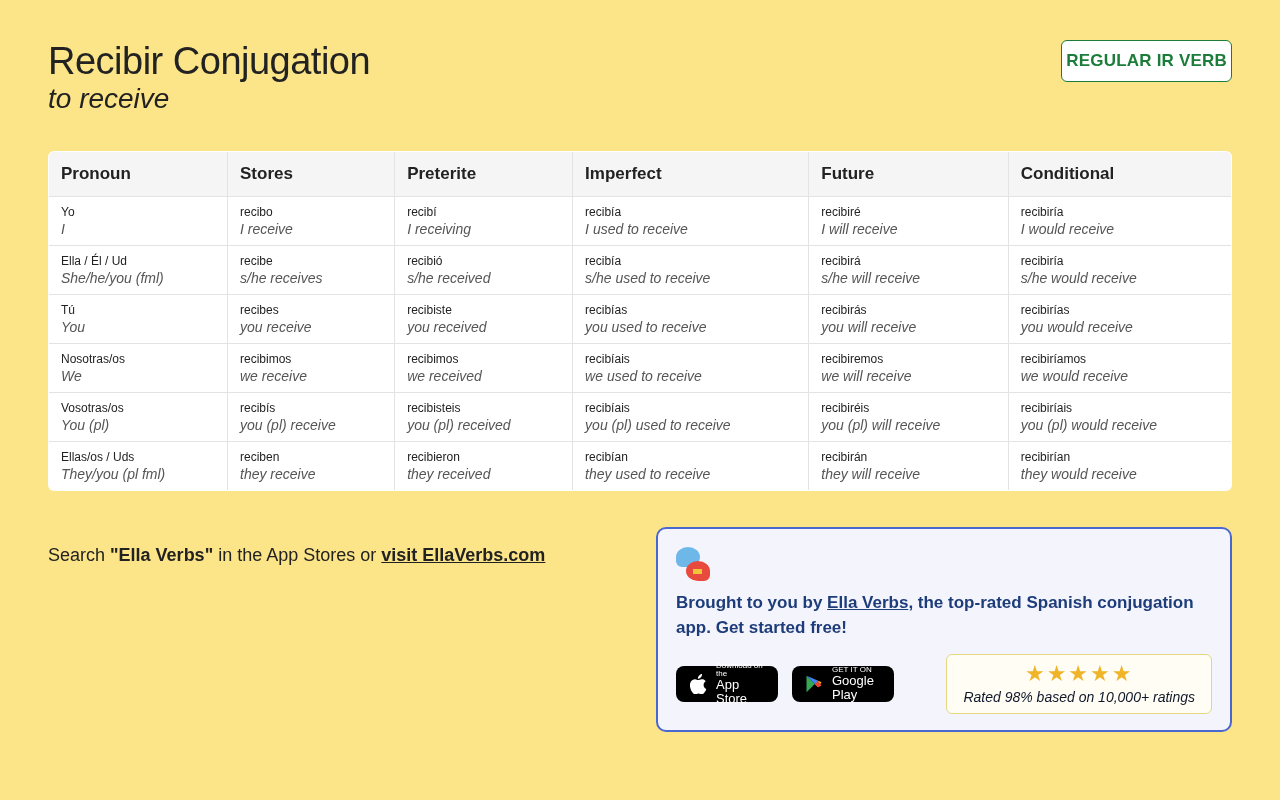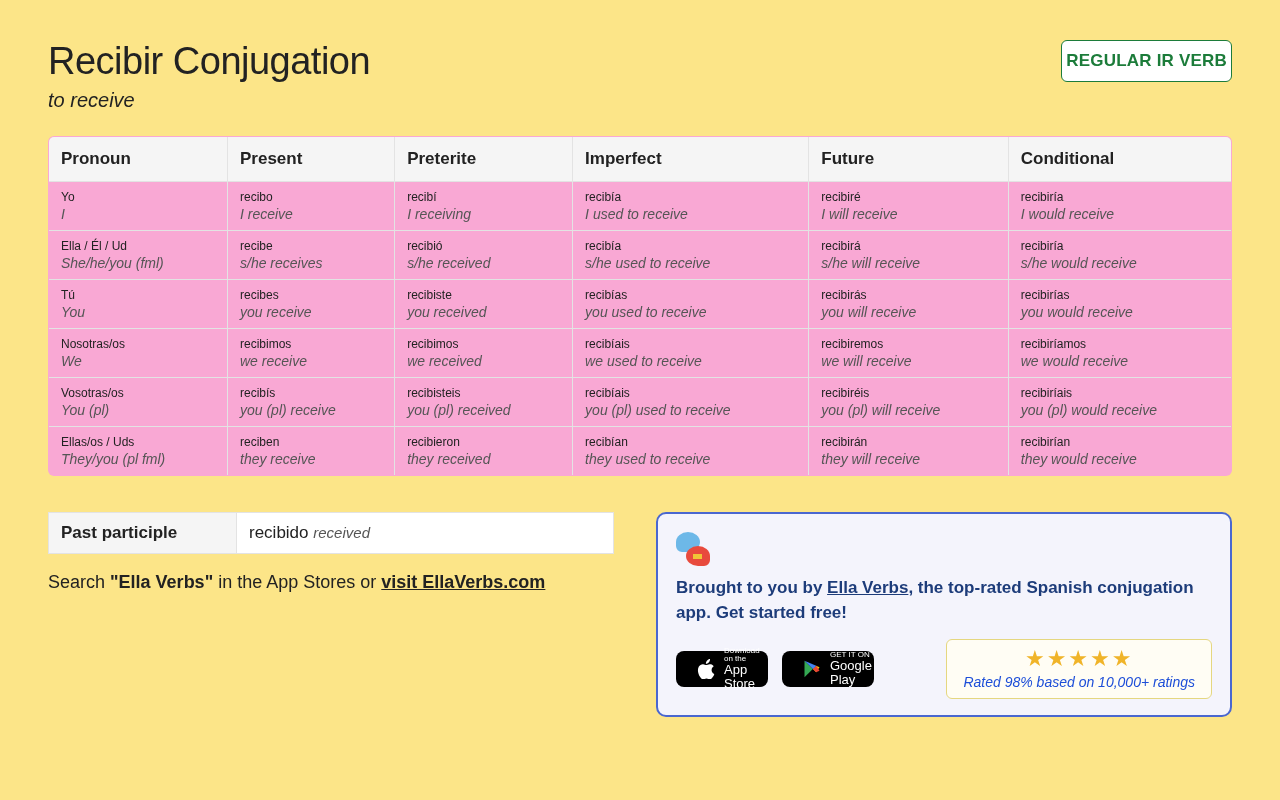--- a/index.html
+++ b/index.html
@@ -8,36 +8,36 @@
   background: #fce588;
   width: 1280px;
   height: 800px;
   padding: 40px 48px;
   color: #222;
 }
 .header-row { display: flex; justify-content: space-between; align-items: flex-start; }
 .title-area { }
 .title-main { font-size: 38px; font-weight: 400; letter-spacing: -0.5px; }
 .title-main .verb { font-weight: 400; }
-.subtitle { font-style: italic; font-size: 20px; margin-top: 6px; }
+.subtitle { font-style: italic; font-size: 28px; }
 .badge {
   background: #fff;
   border: 1px solid #1c7c3a;
   color: #1c7c3a;
   font-weight: 700;
   padding: 10px 4px;
   border-radius: 6px;
   font-size: 17px;
   letter-spacing: 0.2px;
 }
 .conj-table {
   width: 100%;
   border-collapse: collapse;
-  background: #f9a8d4;
-  margin-top: 24px;
+  background: #ffffff;
+  margin-top: 36px;
   border-radius: 6px;
   overflow: hidden;
   border: 1px solid #e3e3e3;
 }
 .conj-table th, .conj-table td {
   text-align: left;
   border: 1px solid #e3e3e3;
   padding: 8px 12px;
   vertical-align: top;
 }
@@ -95,53 +95,53 @@
 }
 .promo-icon .stripe {
   position: absolute; width: 9px; height: 5px; background: #f0c537;
   bottom: 7px; right: 8px;
 }
 .promo-text { font-size: 17px; font-weight: 700; color: #1d3c7a; line-height: 1.45; }
 .promo-text a { color: #1d3c7a; text-decoration: underline; }
 .promo-buttons { display: flex; gap: 14px; margin-top: 14px; align-items: center; }
 .store-btn {
   background: #000; color: #fff; border-radius: 8px;
-  padding: 6px 20px; display: flex; align-items: center; gap: 8px;
-  width: 92px; height: 36px;
+  padding: 6px 12px; display: flex; align-items: center; gap: 8px;
+  width: 102px; height: 36px;
 }
 .store-btn .icon { width: 20px; height: 20px; fill: #fff; flex-shrink:0; }
 .store-btn .txt .s { font-size: 8px; line-height: 1; }
 .store-btn .txt .l { font-size: 13px; font-weight: 400; line-height: 1.1; }
 .rating-box {
   background: #fffdf4;
   border: 1px solid #e5d780;
   border-radius: 6px;
   padding: 6px 16px 8px;
   text-align: center;
   margin-left: auto;
 }
 .stars { color: #f0b429; font-size: 22px; letter-spacing: 2px; }
-.rating-text { font-style: italic; color: #1d4ed8; font-size: 14px; margin-top: 2px; }
+.rating-text { font-style: italic; color: #0f172a; font-size: 14px; margin-top: 2px; }
 </style>
 </head>
 <body>
 
 <div class="header-row">
   <div class="title-area">
     <h1 class="title-main"><span class="verb">Recibir</span><span> Conjugation</span></h1>
     <div class="subtitle">to receive</div>
   </div>
   <div class="badge">REGULAR IR VERB</div>
 </div>
 
 <table class="conj-table">
   <thead>
       <tr id="thead-row">
         <th>Pronoun</th>
-        <th>Present</th>
+        <th>Stores</th>
         <th>Preterite</th>
         <th>Imperfect</th>
         <th>Future</th>
         <th>Conditional</th>
       </tr>
     </thead>
   <tbody id="tbody">
       <tr>
         <td>
           <div class="word">Yo</div>
@@ -298,24 +298,20 @@
           <div class="gloss">they would receive</div>
         </td>
       </tr>
     </tbody>
 </table>
 
 <div class="bottom-row">
   <div>
     <table class="part-table">
       <tbody>
-          <tr>
-        <td class="lbl">Past participle</td>
-        <td><span>recibido</span> <span class="gloss-inline">received</span></td>
-      </tr>
     </tbody>
       </table>
     <div class="search-line"><span>Search </span><span class="b">"Ella Verbs"</span><span> in the App Stores or </span><a href="#">visit EllaVerbs.com</a></div>
   </div>
 
   <div class="promo">
     <div class="promo-top">
       <div class="promo-icon">
         <div class="bubble1"></div>
           <div class="bubble2"></div>

